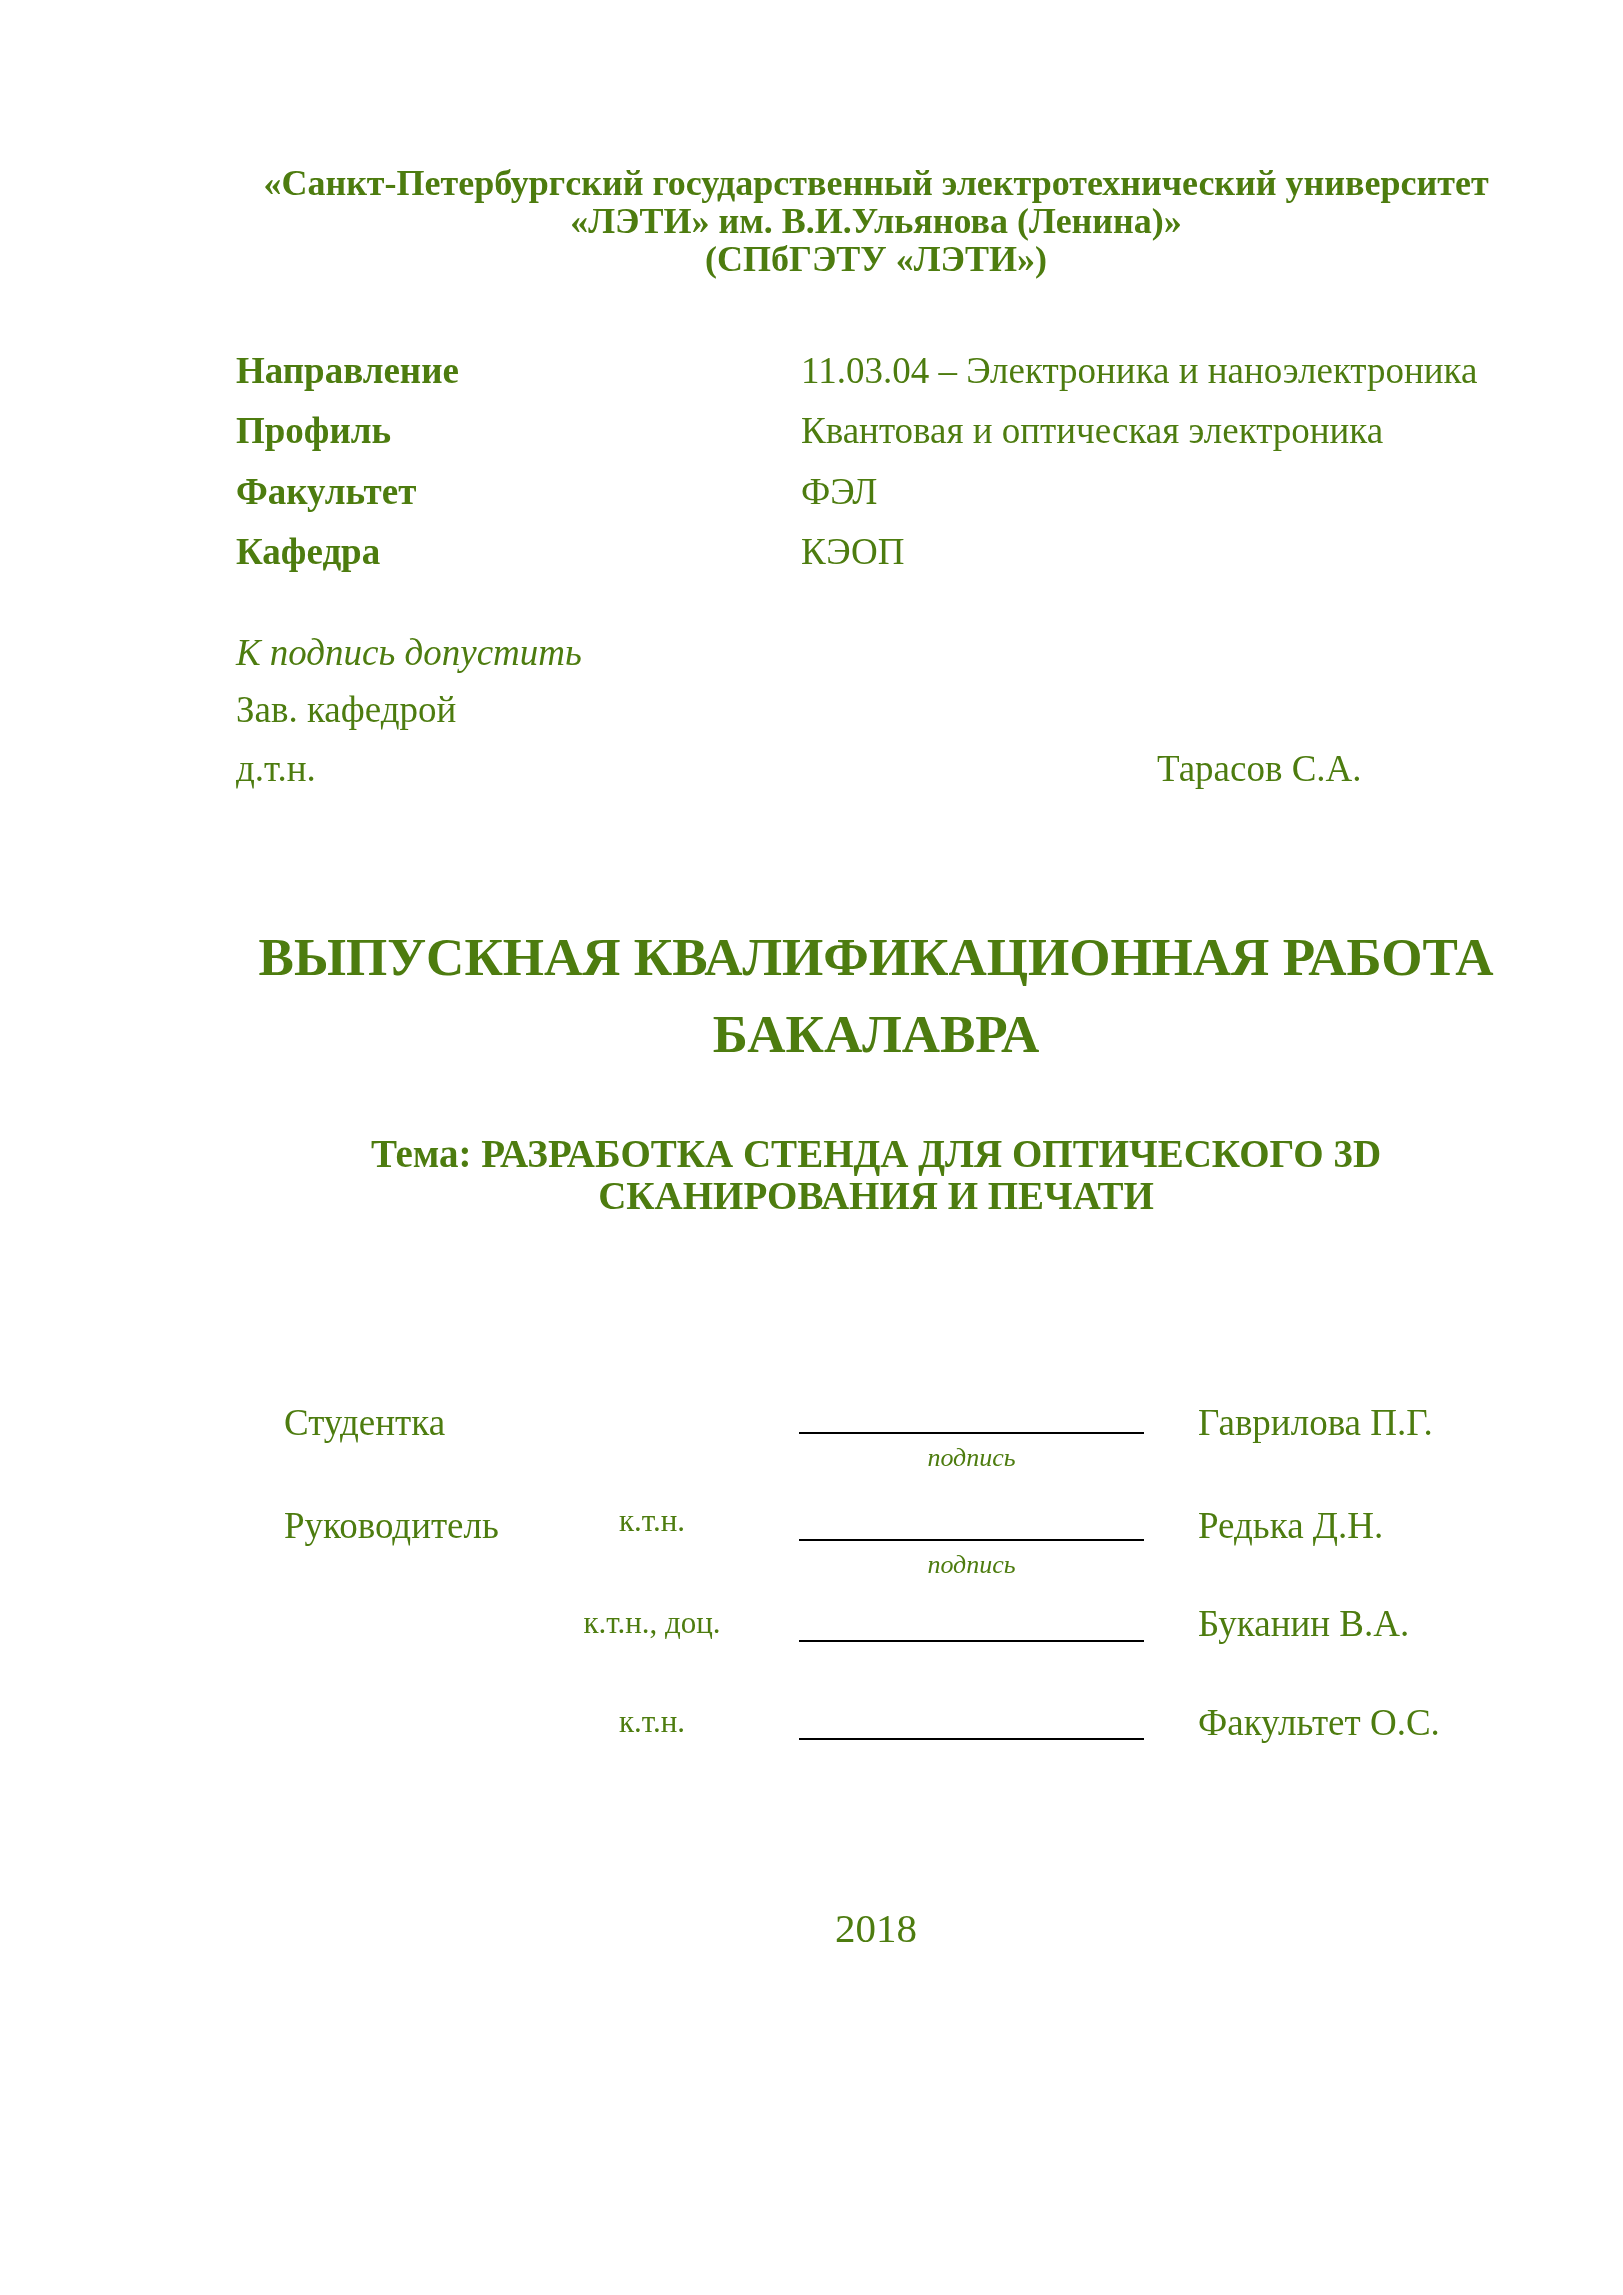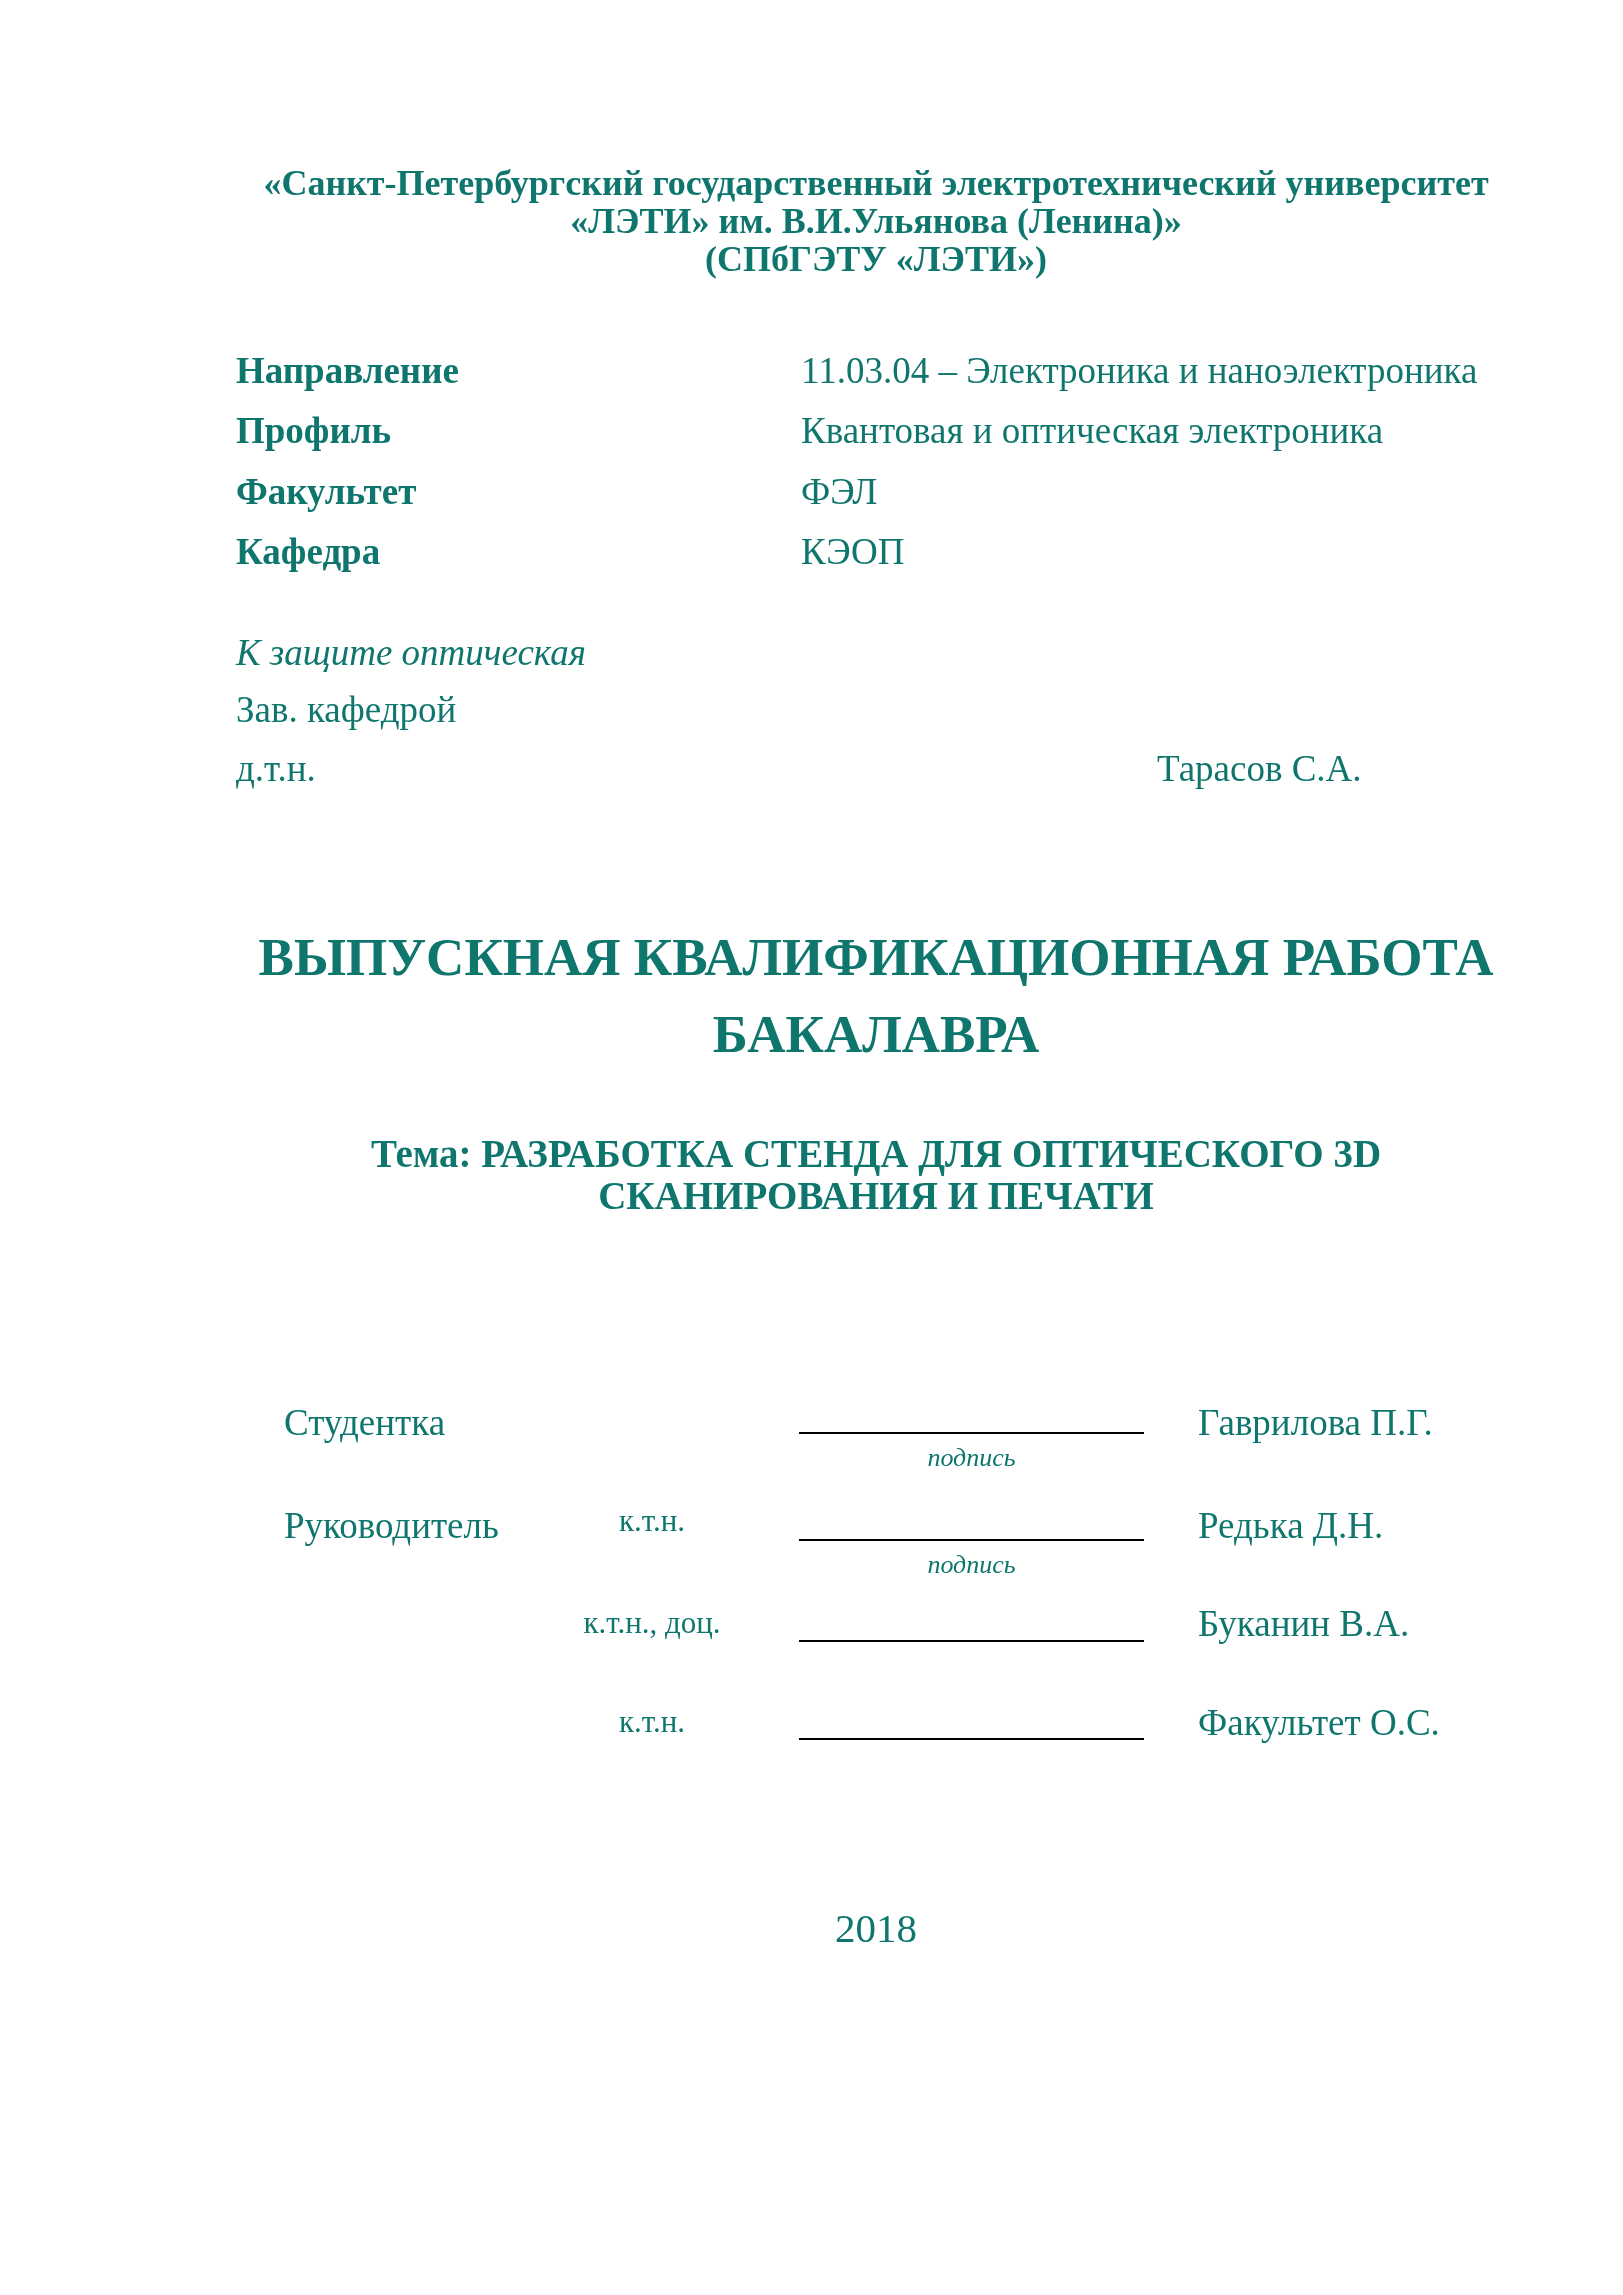--- a/index.html
+++ b/index.html
@@ -1,21 +1,21 @@
 <!DOCTYPE html>
 <html style="font-size:12.6px"><head>
 <meta charset="utf-8">
 <style>
   html,body{margin:0;padding:0;background:#ffffff;}
   .page{
     position:relative;
     width:1623px;
     height:2295px;
     background:#ffffff;
-    color:#0f766e;
+    color:#4d7c0f;
     font-family:"Liberation Serif","DejaVu Serif",serif;
     overflow:hidden;
   }
   .abs{position:absolute;}
   .i{font-style:italic;}
 
   .univ{
     left:236px;width:1280px;top:164px;
     font-size:36px;line-height:38px;font-weight:bold;text-align:center;
   }
@@ -67,21 +67,21 @@
   </div>
   <div class="abs info-row" style="top:473px">
     <span class="info-label">Факультет</span>
     <span class="info-value">ФЭЛ</span>
   </div>
   <div class="abs info-row" style="top:533px">
     <span class="info-label">Кафедра</span>
     <span class="info-value">КЭОП</span>
   </div>
 
-  <div class="abs approve i" style="top:634px">К защите оптическая</div>
+  <div class="abs approve i" style="top:634px">К подпись допустить</div>
   <div class="abs approve" style="top:691px">Зав. кафедрой</div>
   <div class="abs wtitle" style="top:931px">ВЫПУСКНАЯ КВАЛИФИКАЦИОННАЯ РАБОТА</div>
 
   <div class="abs approve" style="top:750px">
     <span>д.т.н.</span>
     <span class="approve-name">Тарасов С.А.</span>
   </div>
   <div class="abs wtitle" style="top:1008px">БАКАЛАВРА</div>
 
   <div class="abs topic">

